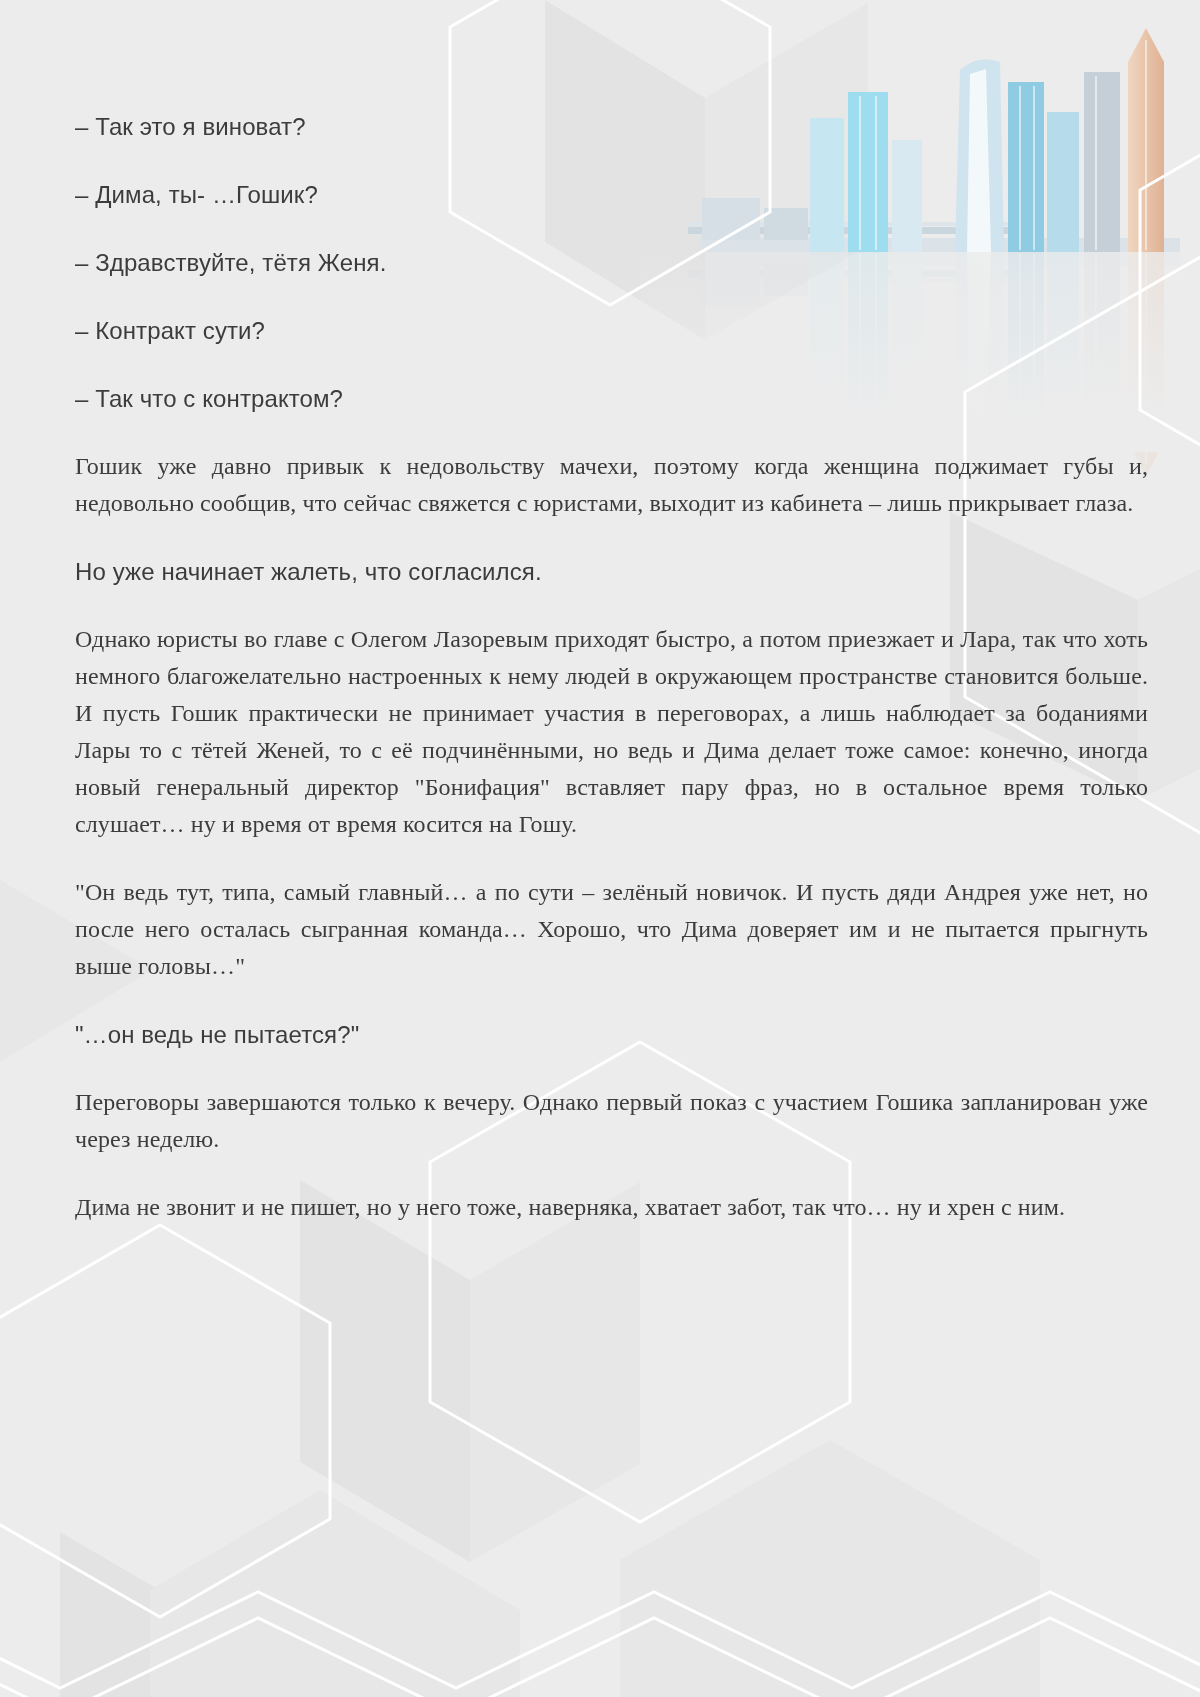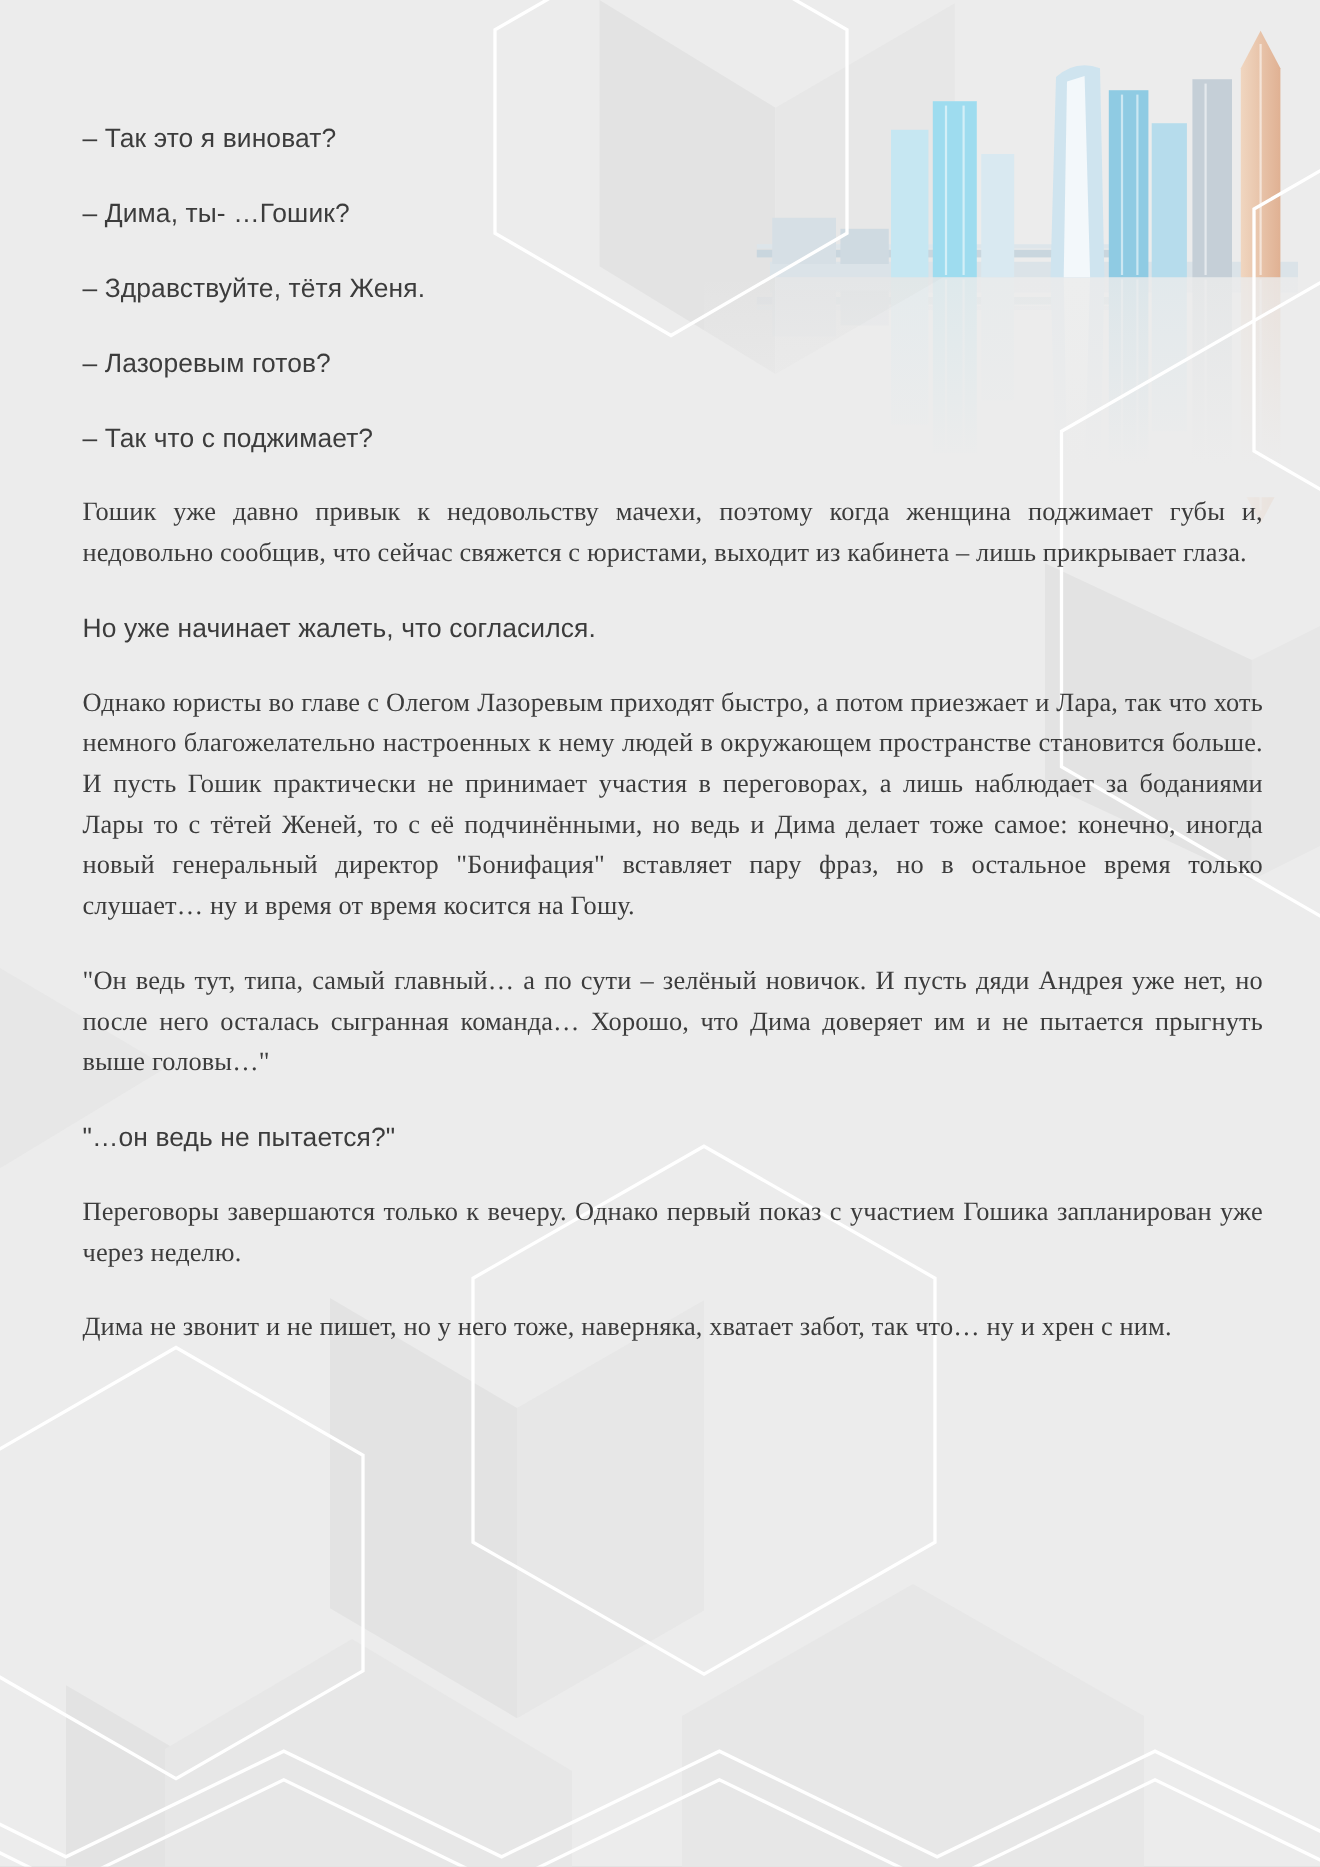--- a/index.html
+++ b/index.html
@@ -105,22 +105,22 @@
       <polygon points="640,1042 850,1162 850,1402 640,1522 430,1402 430,1162"></polygon>
       <polyline points="-135,1592 60,1688 258,1592 456,1688 654,1592 852,1688 1050,1592 1248,1688"></polyline>
       <polyline points="-135,1618 60,1714 258,1618 456,1714 654,1618 852,1714 1050,1618 1248,1714"></polyline>
     </g>
   </svg>
 
   <main class="content">
     <p>– Так это я виноват?</p>
     <p>– Дима, ты- …Гошик?</p>
     <p>– Здравствуйте, тётя Женя.</p>
-    <p>– Лазоревым готов?</p>
-    <p>– Так что с поджимает?</p>
+    <p>– Контракт сути?</p>
+    <p>– Так что с контрактом?</p>
     <p class="just">Гошик уже давно привык к недовольству мачехи, поэтому когда женщина поджимает губы и, недовольно сообщив, что сейчас свяжется с юристами, выходит из кабинета – лишь прикрывает глаза.</p>
     <p>Но уже начинает жалеть, что согласился.</p>
     <p class="just">Однако юристы во главе с Олегом Лазоревым приходят быстро, а потом приезжает и Лара, так что хоть немного благожелательно настроенных к нему людей в окружающем пространстве становится больше. И пусть Гошик практически не принимает участия в переговорах, а лишь наблюдает за боданиями Лары то с тётей Женей, то с её подчинёнными, но ведь и Дима делает тоже самое: конечно, иногда новый генеральный директор "Бонифация" вставляет пару фраз, но в остальное время только слушает… ну и время от время косится на Гошу.</p>
     <p class="just">"Он ведь тут, типа, самый главный… а по сути – зелёный новичок. И пусть дяди Андрея уже нет, но после него осталась сыгранная команда… Хорошо, что Дима доверяет им и не пытается прыгнуть выше головы…"</p>
     <p>"…он ведь не пытается?"</p>
     <p class="just">Переговоры завершаются только к вечеру. Однако первый показ с участием Гошика запланирован уже через неделю.</p>
     <p class="just">Дима не звонит и не пишет, но у него тоже, наверняка, хватает забот, так что… ну и хрен с ним.</p>
   </main>
 
 </div>

